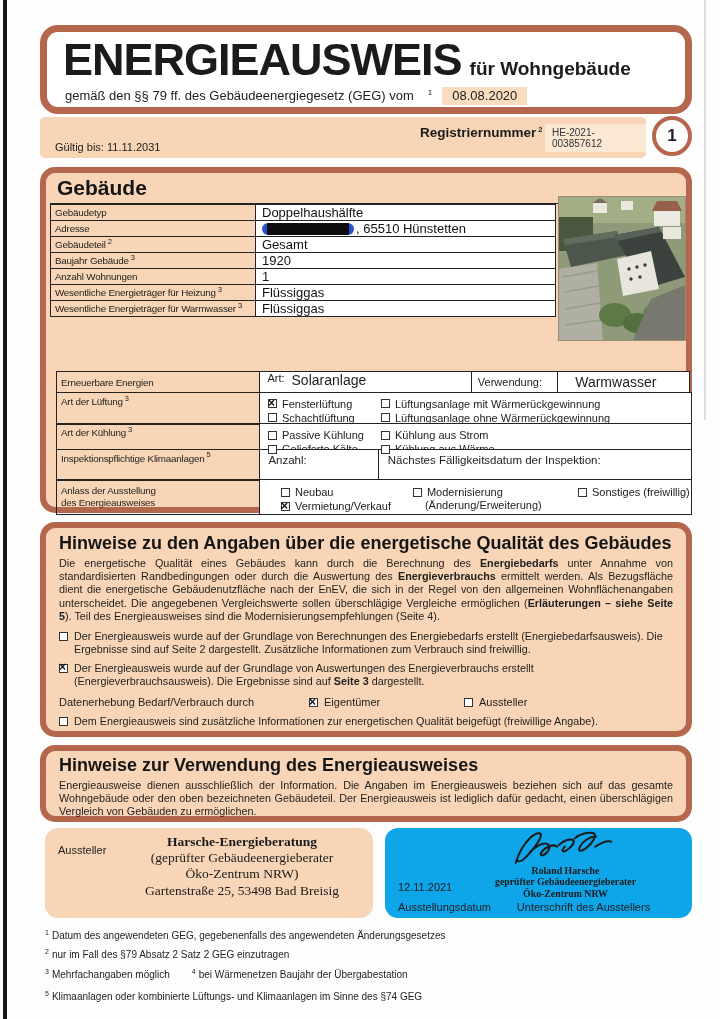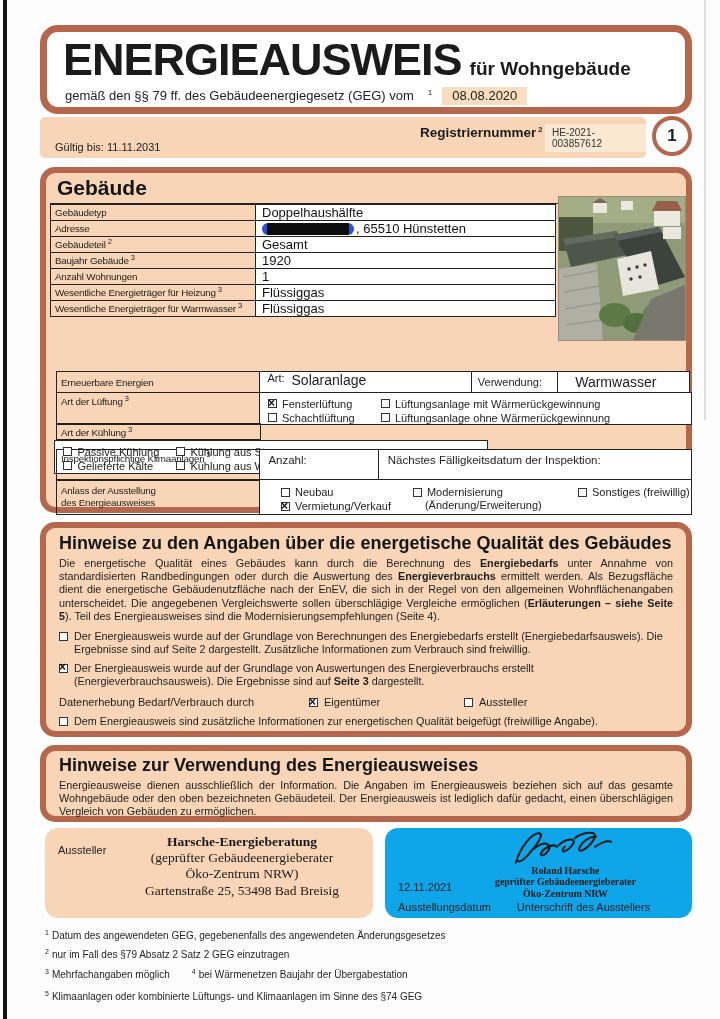--- a/index.html
+++ b/index.html
@@ -198,21 +198,21 @@
               <span>Lüftungsanlage mit Wärmerückgewinnung</span>
             </div>
           <div class="cbline">
               <span class="cb"></span>
               <span>Lüftungsanlage ohne Wärmerückgewinnung</span>
             </div>
         </div>
       </div>
     </div>
 
-    <div class="brow" style="height:27px;flex-direction:column;">
+    <div class="brow" style="height:27px;">
       <div class="bcell blab"><span>Art der Kühlung</span><sup class="fnm">3</sup></div>
       <div class="bcell" style="width:434px;display:flex;padding:2px 0 0 8px;">
         <div class="cbcol" style="width:113px;">
           <div class="cbline">
               <span class="cb"></span>
               <span>Passive Kühlung</span>
             </div>
           <div class="cbline">
               <span class="cb"></span>
               <span>Gelieferte Kälte</span>

